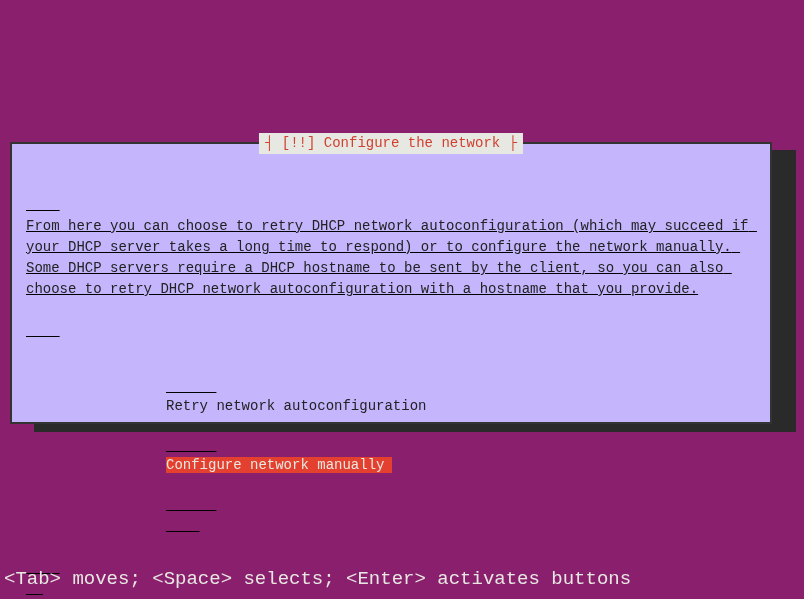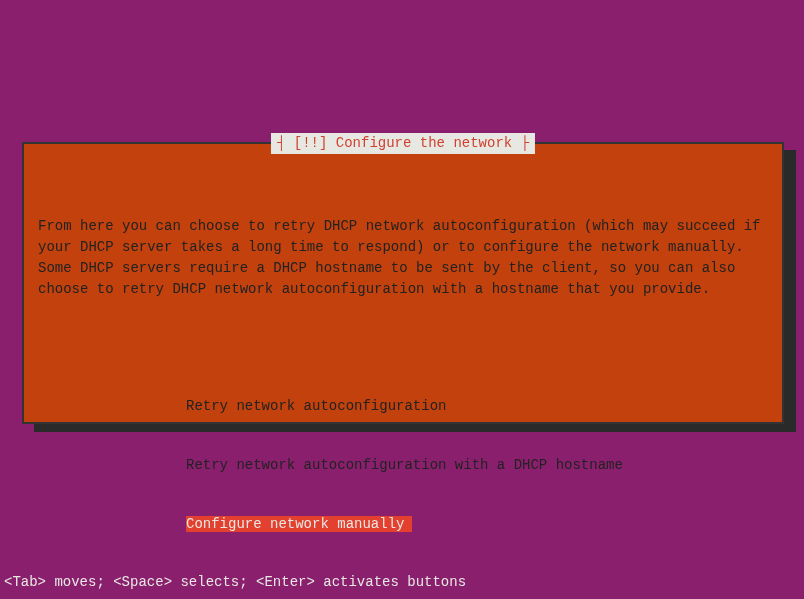--- a/index.html
+++ b/index.html
@@ -20,26 +20,27 @@
     .dialog-shadow {
       position: absolute;
       left: 34px;
       top: 150px;
       width: 762px;
       height: 282px;
       background: #2a2a2a;
     }
     .dialog {
       position: absolute;
-      left: 22px;
+      left: 10px;
       top: 142px;
       width: 762px;
       height: 282px;
-      background: #c2410c;
+      background: #c4b5fd;
       border: 2px solid #333;
+      text-decoration: underline;
     }
     .dialog-title {
       position: absolute;
       top: -11px;
       left: 50%;
       transform: translateX(-50%);
       background: #e8e8e2;
       padding: 0 6px;
       color: #d04030;
       white-space: pre;
@@ -59,52 +60,50 @@
       color: #222;
     }
     .menu-list {
       margin-top: 14px;
       margin-left: 140px;
     }
     .menu-item {
       color: #222;
       white-space: pre;
       display: inline-block;
-      margin-left: 8px;
     }
     .menu-item.selected {
       background: #e44030;
       color: #e8e8e2;
       padding-right: 8px;
     }
     .menu-row {
       line-height: 1.15;
       height: 17px;
     }
     .status-bar {
       position: absolute;
       bottom: 6px;
       left: 4px;
       color: #e8e8e2;
       white-space: pre;
-      font-size: 14px;
+      font-size: 19px;
     }
   </style>
 </head>
 <body>
 
 <div class="dialog-shadow"></div>
 
 <div class="dialog">
   <div class="dialog-title">┤ [!!] Configure the network ├</div>
   <div class="dialog-content">
     <div class="body-text">From here you can choose to retry DHCP network autoconfiguration (which may succeed if your DHCP server takes a long time to respond) or to configure the network manually. Some DHCP servers require a DHCP hostname to be sent by the client, so you can also choose to retry DHCP network autoconfiguration with a hostname that you provide.</div>
     <div class="menu-list">
       <div class="menu-row"><span class="menu-item">Retry network autoconfiguration</span></div>
-      <div class="menu-row"><span class="menu-item">Retry network autoconfiguration with a DHCP hostname</span></div>
       <div class="menu-row"><span class="menu-item selected">Configure network manually</span></div>
       
     </div>
     
   </div>
 </div>
 
 <div class="status-bar">&lt;Tab&gt; moves; &lt;Space&gt; selects; &lt;Enter&gt; activates buttons</div>
 
 </body></html>

